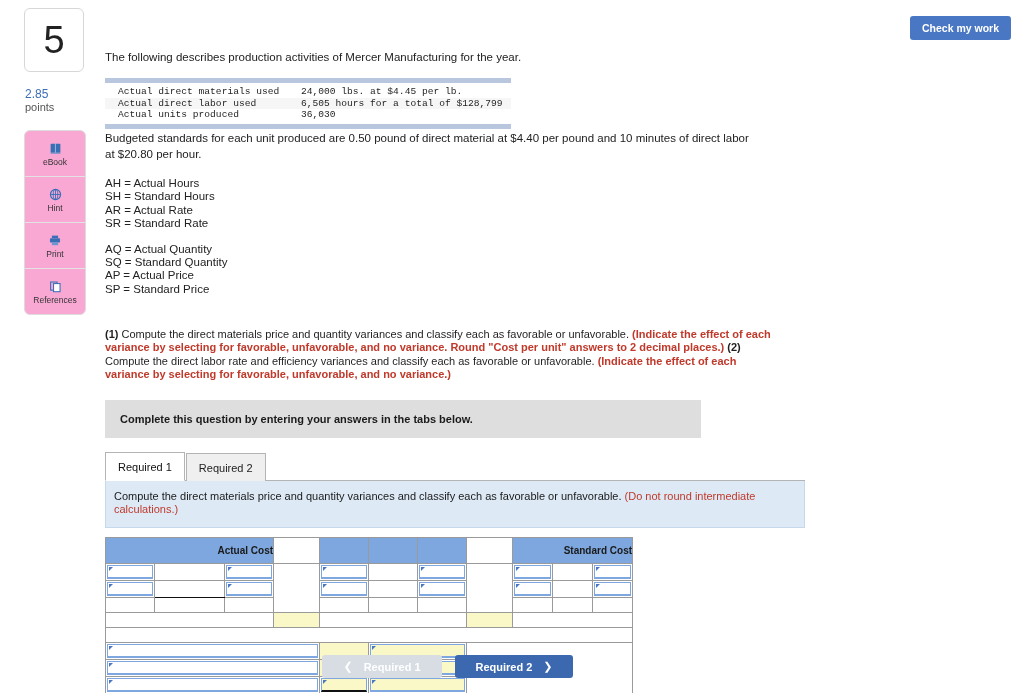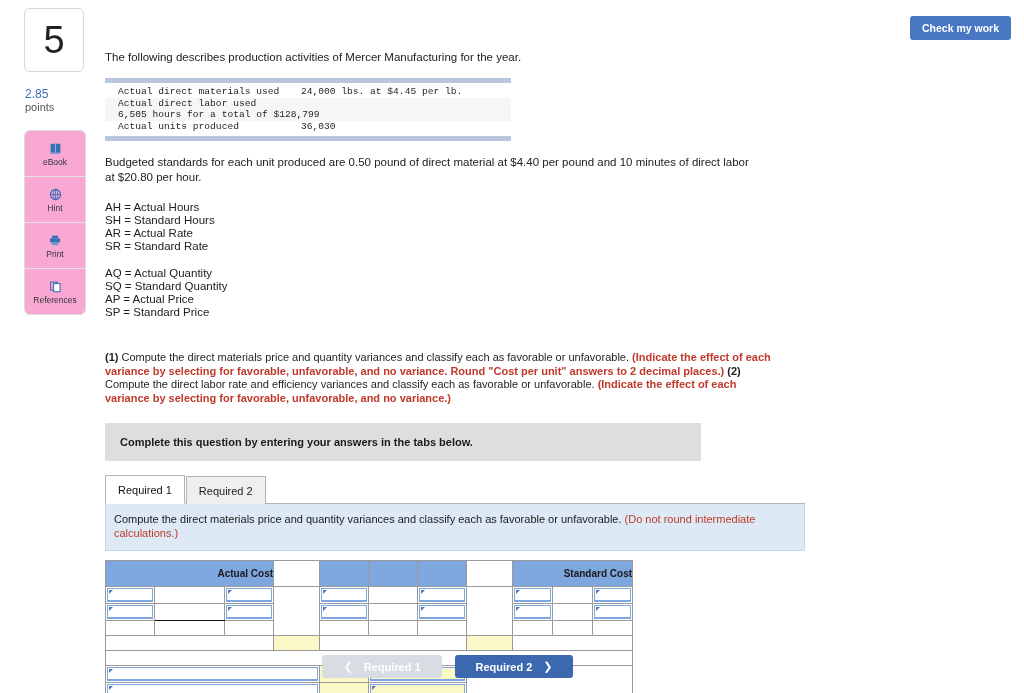--- a/index.html
+++ b/index.html
@@ -114,27 +114,27 @@
     margin-top: 13px;
     width: 406px;
     border-top: 5px solid #b8c6de;
     border-bottom: 5px solid #b8c6de;
     background: #fff;
     font-family: "Liberation Mono", monospace;
     font-size: 9.6px;
     line-height: 11.7px;
     padding: 3px 0 3px 0;
   }
-  .data-row { display: flex; padding: 0 0 0 13px; }
-  .data-row.alt { background: #f6f6f6; flex-direction: column; }
+  .data-row { display: flex; padding: 0 0 0 13px; align-items: center; }
+  .data-row.alt { background: #f6f6f6; }
   .data-row .d-lbl { width: 183px; white-space: pre; }
   .data-row .d-val { white-space: pre; }
 
   .para {
-    margin-top: 14px;
+    margin-top: 2px;
     font-size: 11.5px;
     line-height: 15.5px;
     color: #222;
     width: 655px;
   }
   .legend {
     margin-top: 15px;
     font-size: 11.5px;
     line-height: 13.2px;
     color: #222;

